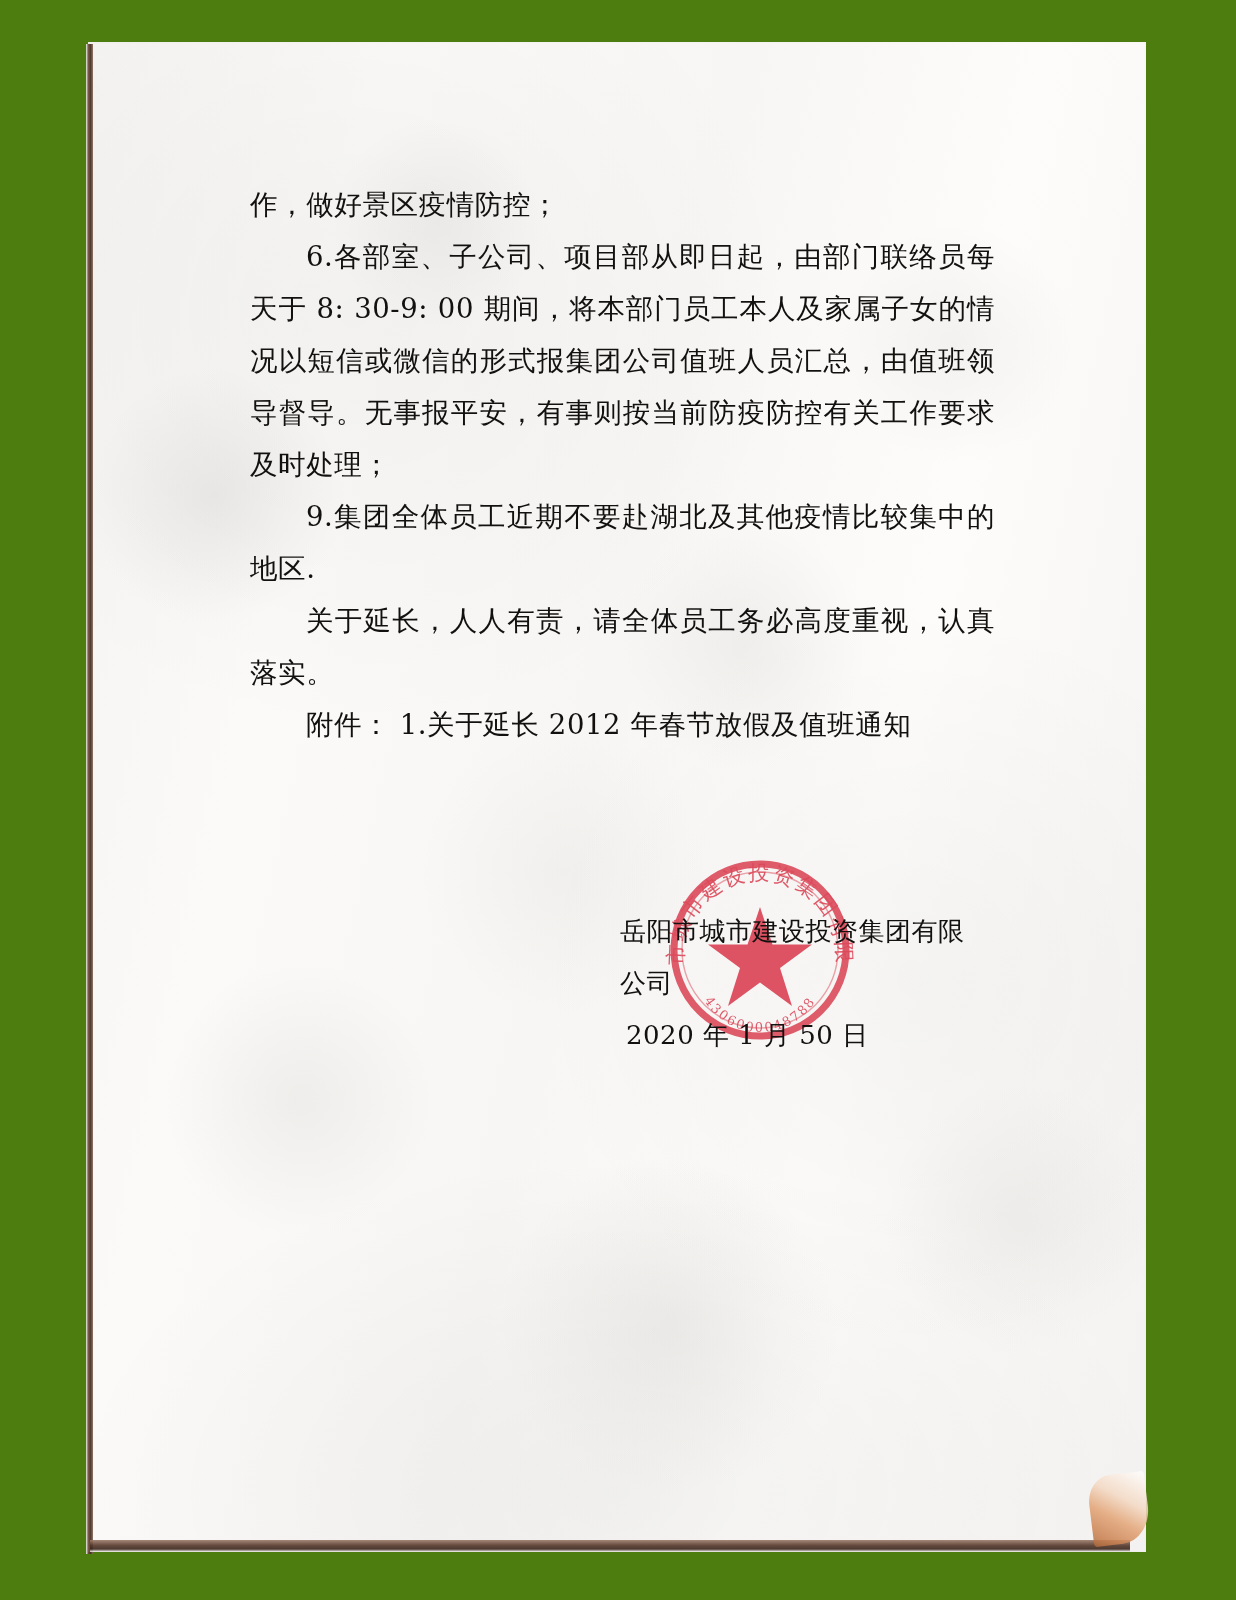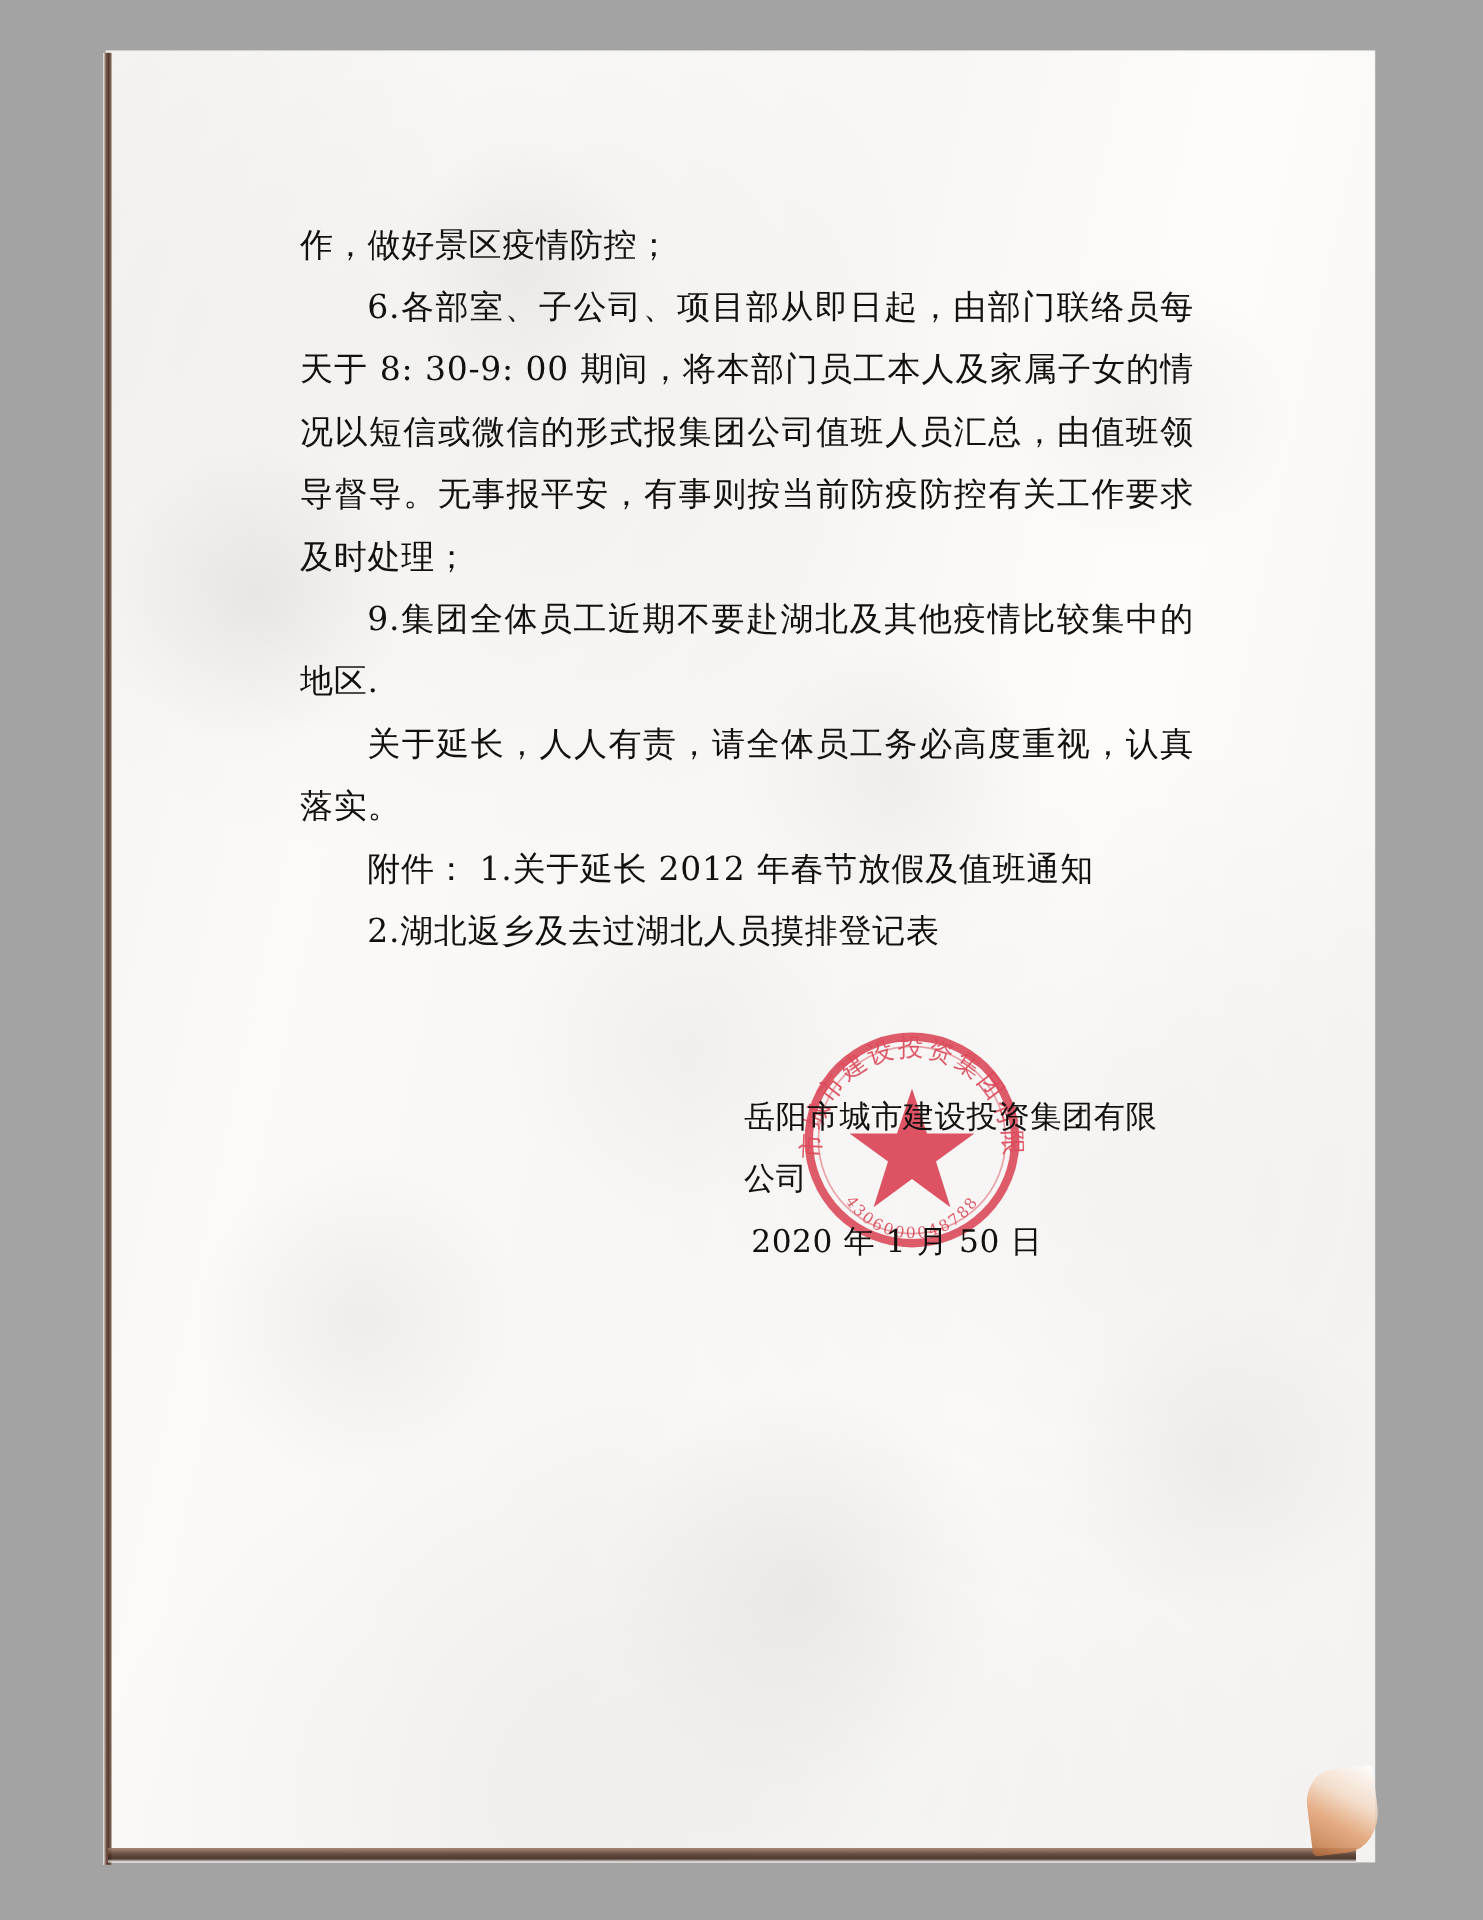--- a/index.html
+++ b/index.html
@@ -14,21 +14,21 @@
     overflow: hidden;
     position: relative;
   }
 
   
   #scan-page {
     position: absolute;
     left: 0; top: 0;
     width: 1236px;
     height: 1600px;
-    background: #a3a3a3;
+    background: #4d7c0f;
   }
 
   
   #paper-sheet {
     position: absolute;
     left: 88px;
     top: 42px;
     width: 1058px;
     height: 1510px;
     background:
@@ -165,21 +165,20 @@
   <div id="left-binding-edge"></div>
   <div id="bottom-shadow-edge"></div>
   <div id="page-corner-curl"></div>
 
   <div id="doc-body">
     <p class="para-cont">作，做好景区疫情防控；</p>
     <p class="para-indent">6.各部室、子公司、项目部从即日起，由部门联络员每天于 8: 30-9: 00 期间，将本部门员工本人及家属子女的情况以短信或微信的形式报集团公司值班人员汇总，由值班领导督导。无事报平安，有事则按当前防疫防控有关工作要求及时处理；</p>
     <p class="para-indent">9.集团全体员工近期不要赴湖北及其他疫情比较集中的地区.</p>
     <p class="para-indent">关于延长，人人有责，请全体员工务必高度重视，认真落实。</p>
     <p class="attach-line">附件： 1.关于延长 2012 年春节放假及值班通知</p>
-    <p class="attach-line-2">2.湖北返乡及去过湖北人员摸排登记表</p>
   </div>
 
   <div id="company-seal">
     <svg width="210" height="210" viewBox="0 0 210 210" xmlns="http://www.w3.org/2000/svg">
       <defs>
         <path id="sealTopArc" d="M 28,112 A 77,77 0 0 1 182,112"></path>
         <path id="sealBottomArc" d="M 40,122 A 65,65 0 0 0 170,122"></path>
       </defs>
       <circle cx="105" cy="105" r="86" fill="none" stroke="#d6253a" stroke-width="7" opacity="0.9"></circle>
       <circle cx="105" cy="105" r="78" fill="none" stroke="#d6253a" stroke-width="1.4" opacity="0.5"></circle>

